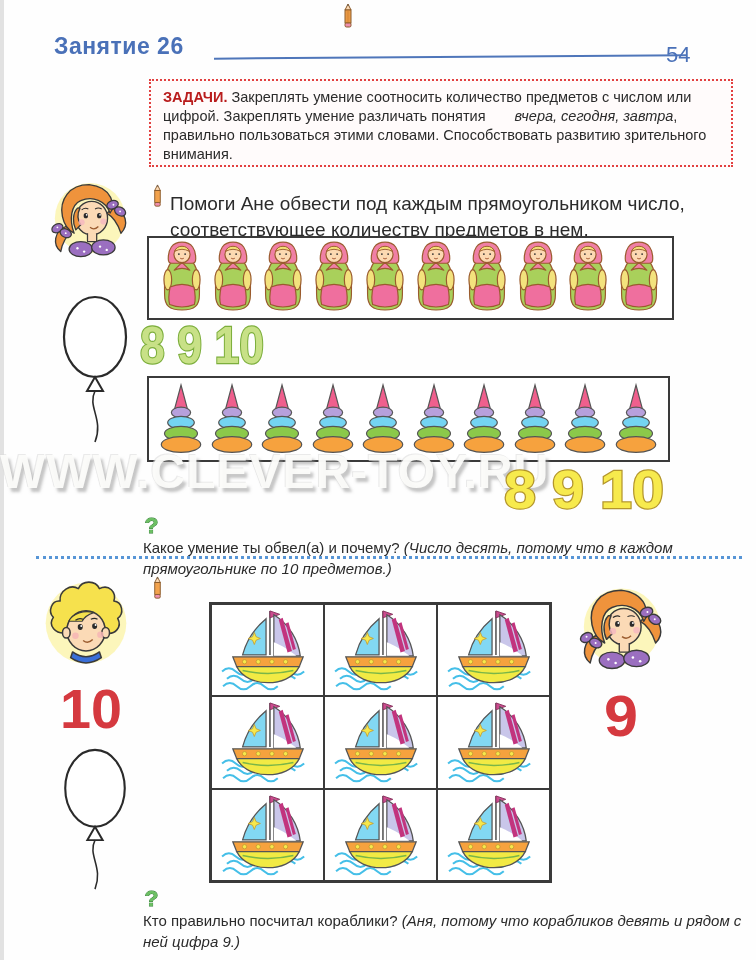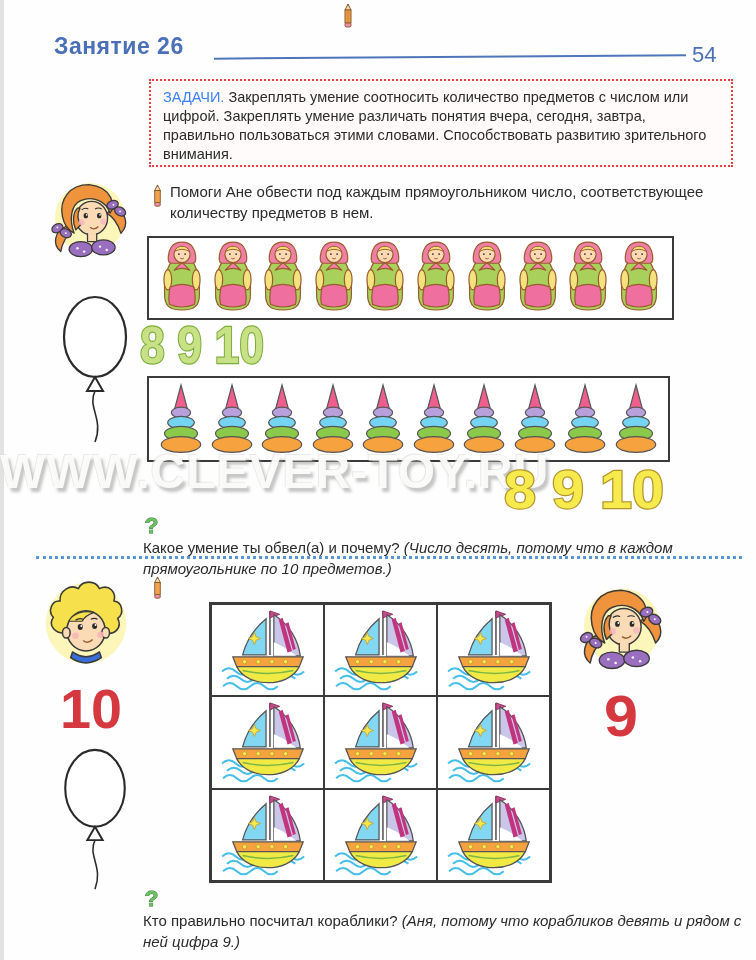--- a/index.html
+++ b/index.html
@@ -4,29 +4,29 @@
 <style>
   html,body{margin:0;padding:0;background:#fff;}
   .page{position:relative;width:756px;height:960px;background:#fefefe;overflow:hidden;
         font-family:"Liberation Sans",sans-serif;color:#2b2b2b;}
   .abs{position:absolute;}
   .scan-edge{left:0;top:0;width:4px;height:100%;background:#e2e2e2;}
 
   
   .lesson-title{left:54px;top:33px;font-size:23px;font-weight:bold;color:#4a71b8;letter-spacing:.5px;}
   .header-line{left:214px;top:56px;width:472px;border-top:2.5px solid #4f76ba;transform:rotate(-.4deg);}
-  .page-num{left:692px;top:42px;font-size:22px;color:#4a71b8;}
+  .page-num{left:666px;top:42px;font-size:22px;color:#4a71b8;}
 
   
   .tasks-box{left:149px;top:79px;width:584px;height:88px;border:2.5px dotted #e24040;background:#fffbfb;
              box-sizing:border-box;padding:7px 12px;font-size:14.5px;line-height:1.32;}
-  .tasks-label{color:#3b82f6;font-weight:normal;}
-  .it{}
-
-  .body-text{font-size:15px;line-height:1.38;}
+  .tasks-label{color:#b91c1c;font-weight:bold;}
+  .it{font-style:italic;margin-left:25px;}
+
+  .body-text{font-size:19px;line-height:1.38;margin-top:9px;}
   .task1-text{left:170px;top:182px;width:566px;}
   .task2-text{left:170px;top:574px;width:530px;}
   .q-row{font-size:15px;line-height:1.42;}
   .q1{left:143px;top:513px;width:594px;}
   .q2{left:143px;top:886px;width:606px;}
   .q-icon{vertical-align:-6px;margin-right:4px;}
   .answer{font-style:italic;}
 
   .divider{left:36px;top:556px;width:706px;border-top:3.5px dotted #5795d6;}
 

